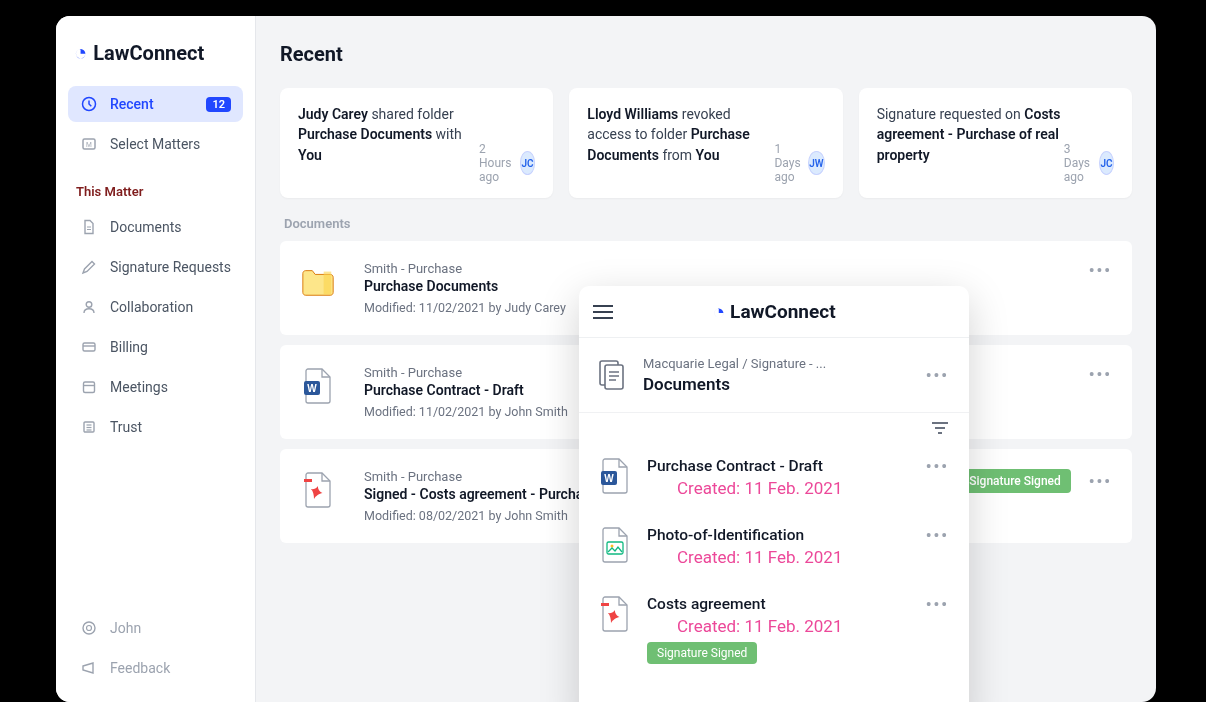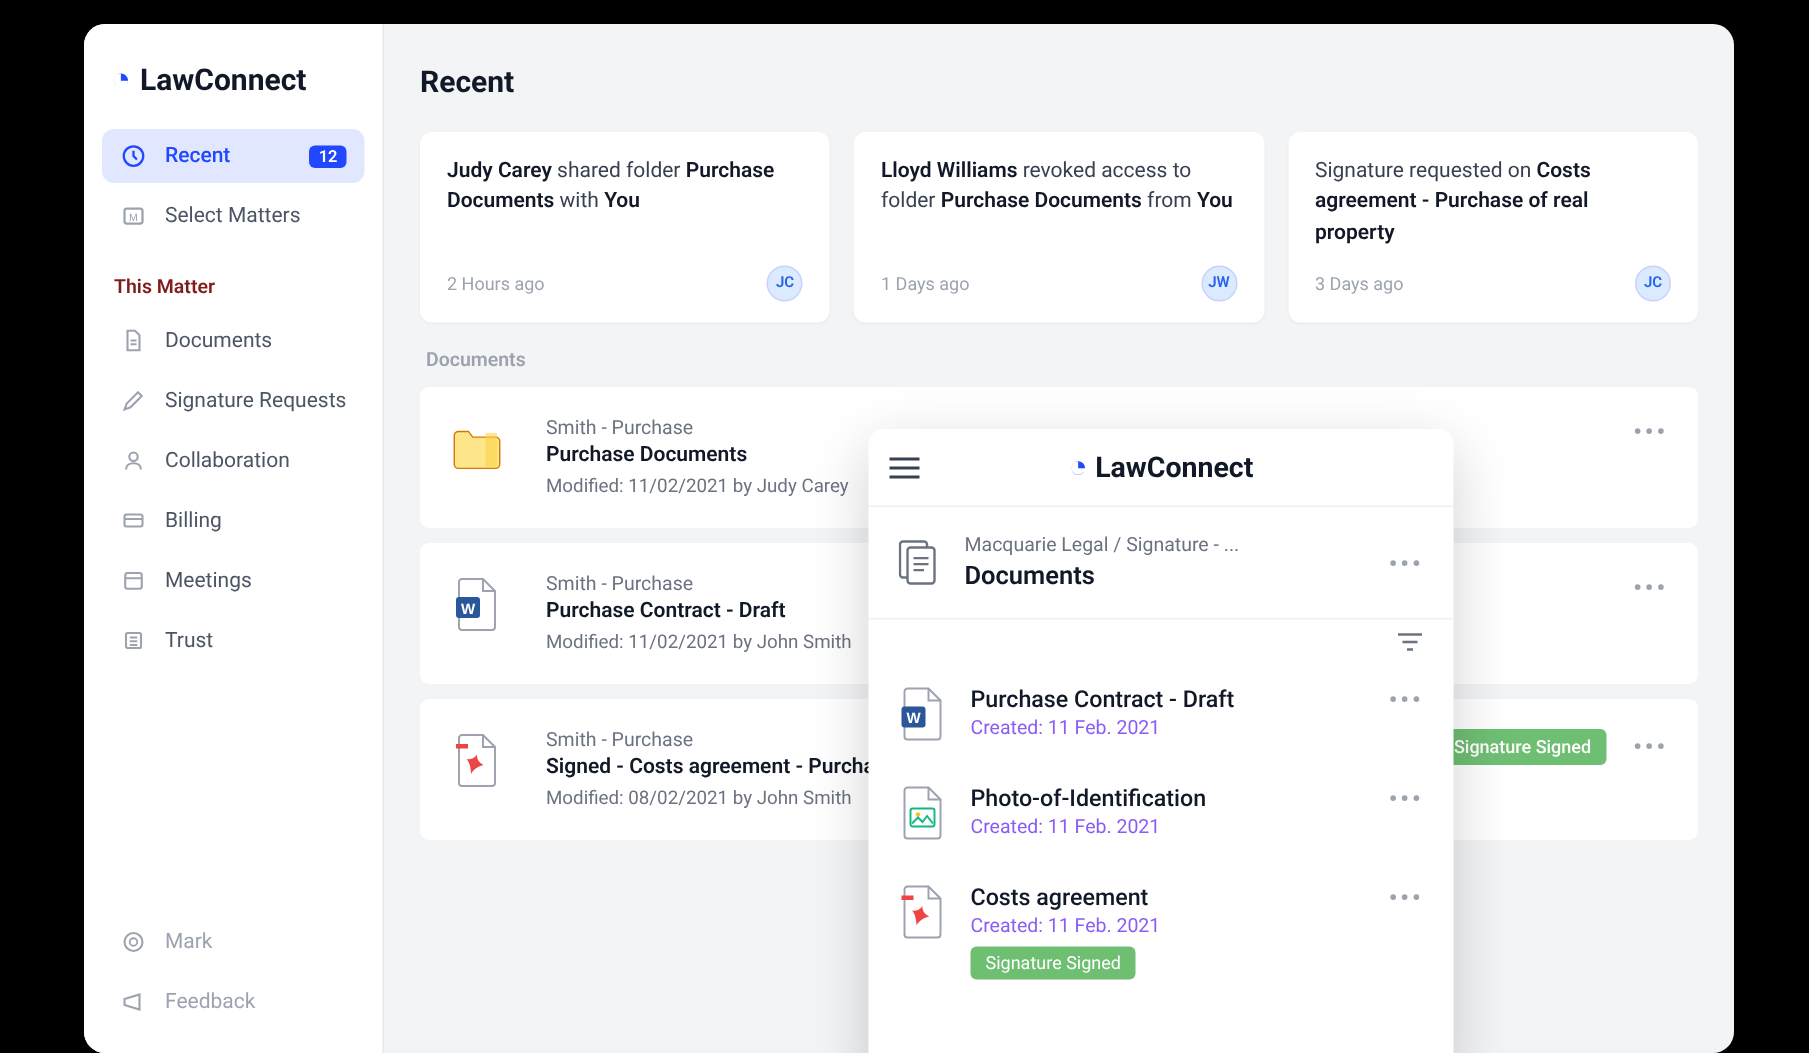--- a/index.html
+++ b/index.html
@@ -106,21 +106,21 @@
     gap:16px;
     margin-bottom:18px;
   }
   .notif-card {
     background:#fff;
     border-radius:8px;
     padding:16px 18px 14px 18px;
     flex:1;
     box-shadow: 0 1px 2px rgba(0,0,0,0.04);
     display:flex;
-    flex-direction:column;
+    flex-direction:row;
     min-height:110px;
   }
   .notif-text { font-size:14px; color:#374151; line-height:1.45; }
   .notif-text b { color:#111827; font-weight:600; }
   .notif-foot {
     margin-top:auto;
     display:flex;
     align-items:center;
     justify-content:space-between;
     padding-top:12px;
@@ -196,21 +196,21 @@
   .m-header .title { font-size:17px; font-weight:600; color:#111827; margin-top:3px;}
   .m-header .more { margin-left:auto; }
   .m-filter { display:flex; justify-content:flex-end; padding: 8px 20px; color:#6b7280;}
   .m-item {
     display:flex; align-items:flex-start; gap:16px;
     padding: 14px 20px;
   }
   .m-item .ico { width:32px; height:38px; display:flex; align-items:center; justify-content:center; }
   .m-item .info { flex:1; }
   .m-item .ttl { font-size:15.5px; font-weight:500; color:#111827; margin-bottom:3px;}
-  .m-item .meta { font-size:13px; color:#8b5cf6; }
+  .m-item .meta { font-size:17px; color:#ec4899;margin-left:30px; }
   .m-item .more { margin-left:auto; }
   .m-pill {
     display:inline-block;
     background:#6fbf73; color:#fff;
     font-size:12px; padding:4px 10px; border-radius:4px;
     margin-top:6px;
   }
   svg { display:block; }
 </style>
 </head>
@@ -305,21 +305,21 @@
         </div>
       </div>
     <div class="sidebar-bottom" id="nav-footer">
         <div class="nav-item">
           <span class="ico">
             <svg width="16" height="16" viewBox="0 0 16 16">
               <circle cx="8" cy="8" r="6" fill="none" stroke="currentColor" stroke-width="1.4"></circle>
               <circle cx="8" cy="8" r="2.5" fill="none" stroke="currentColor" stroke-width="1.2"></circle>
             </svg>
           </span>
-          <span>Mark</span>
+          <span>John</span>
         </div>
         <div class="nav-item">
           <span class="ico">
             <svg width="16" height="16" viewBox="0 0 16 16">
               <path d="M2 6l10-3v10L2 10z" fill="none" stroke="currentColor" stroke-width="1.4"></path>
             </svg>
           </span>
           <span>Feedback</span>
         </div>
       </div>

